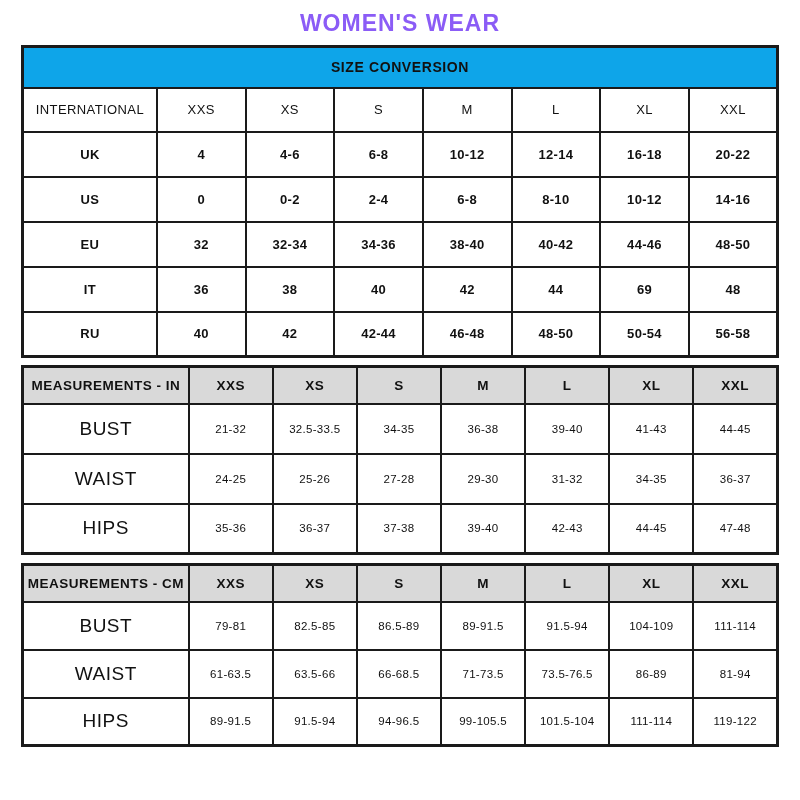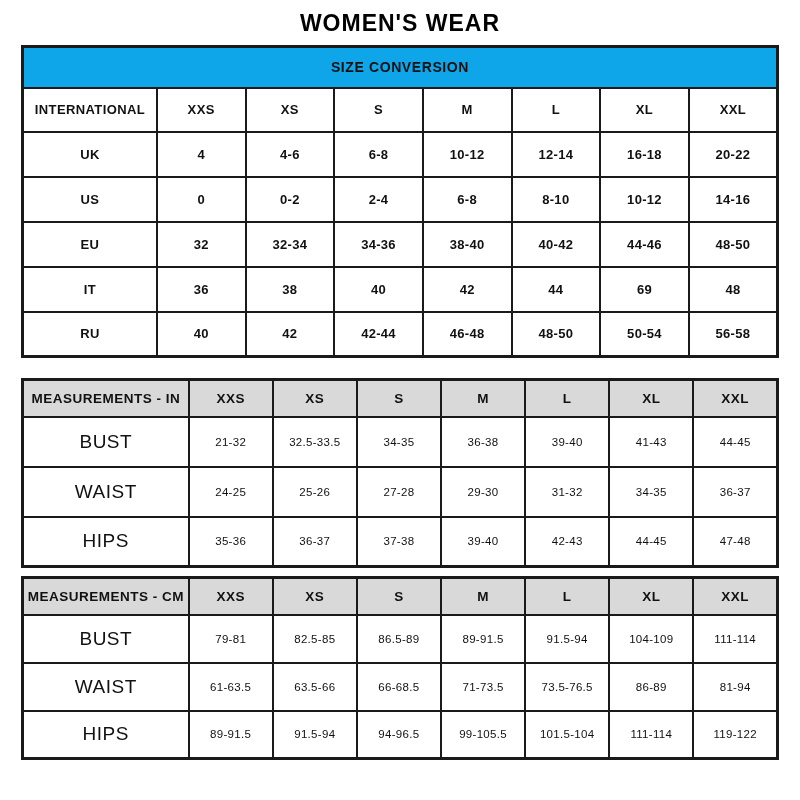--- a/index.html
+++ b/index.html
@@ -8,21 +8,21 @@
     background: #ffffff;
     font-family: "Liberation Sans", sans-serif;
     color: #111111;
   }
   .page { width: 800px; height: 800px; overflow: hidden; }
   .page-title {
     text-align: center;
     font-size: 23px;
     font-weight: 700;
     letter-spacing: 1px;
-    color: #000000;
+    color: #8b5cf6;
     padding-top: 10px;
     height: 35px;
   }
   table {
     width: 758px;
     margin: 0 auto;
     border-collapse: collapse;
     table-layout: fixed;
     text-align: center;
   }
@@ -34,30 +34,30 @@
   .t1 { margin-top: 10px; }
   .t1 .title-row td {
     background: #0ea5e9;
     font-weight: 700;
     font-size: 14px;
     letter-spacing: 0.6px;
     height: 41px;
   }
   .t1 thead .cols-row th {
     background: #ffffff;
-    font-weight: 700;
+    font-weight: 400;
     font-size: 13px;
     letter-spacing: 0.4px;
     height: 44px;
   }
   .t1 tbody tr { height: 45px; }
   .t1 tbody td { font-size: 13px; letter-spacing: 0.3px; font-weight: 700; }
 
   
-  .t2 { margin-top: 20px; }
+  .t2 { margin-top: 7px; }
   .t3 { margin-top: 8px; }
   .tm thead tr { height: 37px; }
   .tm thead th {
     background: #d9d9d9;
     font-weight: 700;
     font-size: 13.5px;
     letter-spacing: 0.5px;
   }
   .t2 tbody tr { height: 50px; }
   .t3 tbody tr { height: 48px; }

